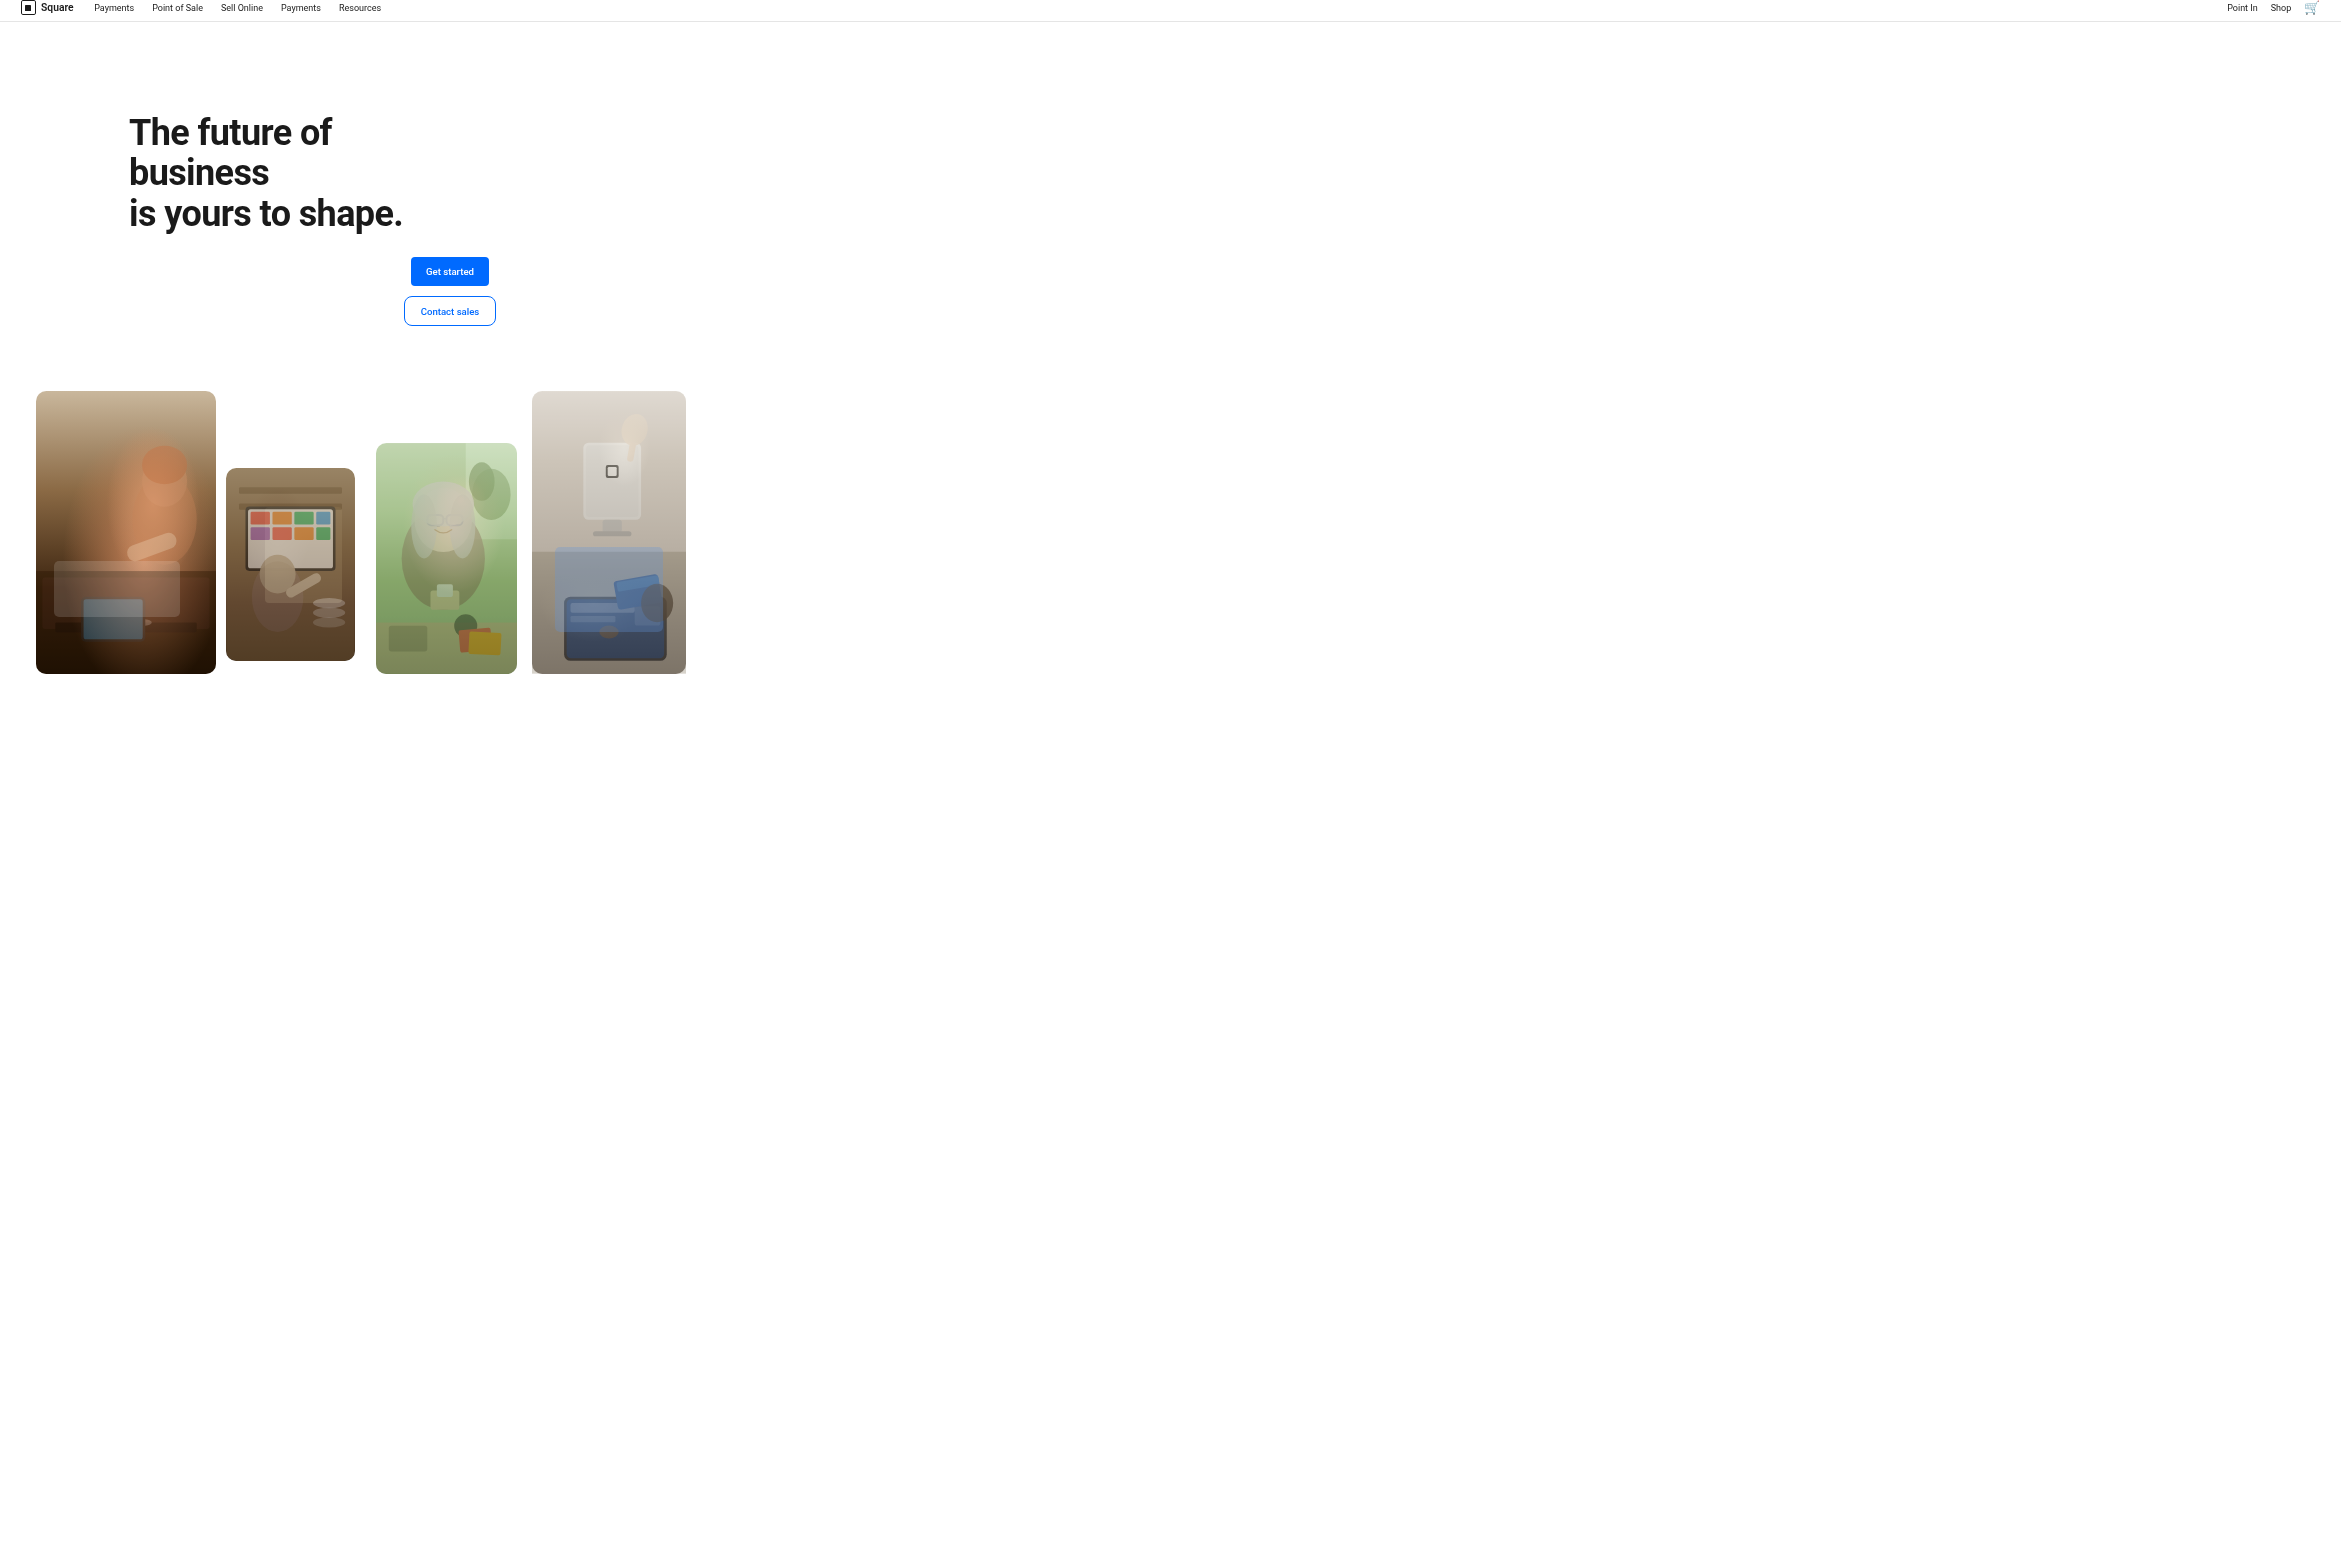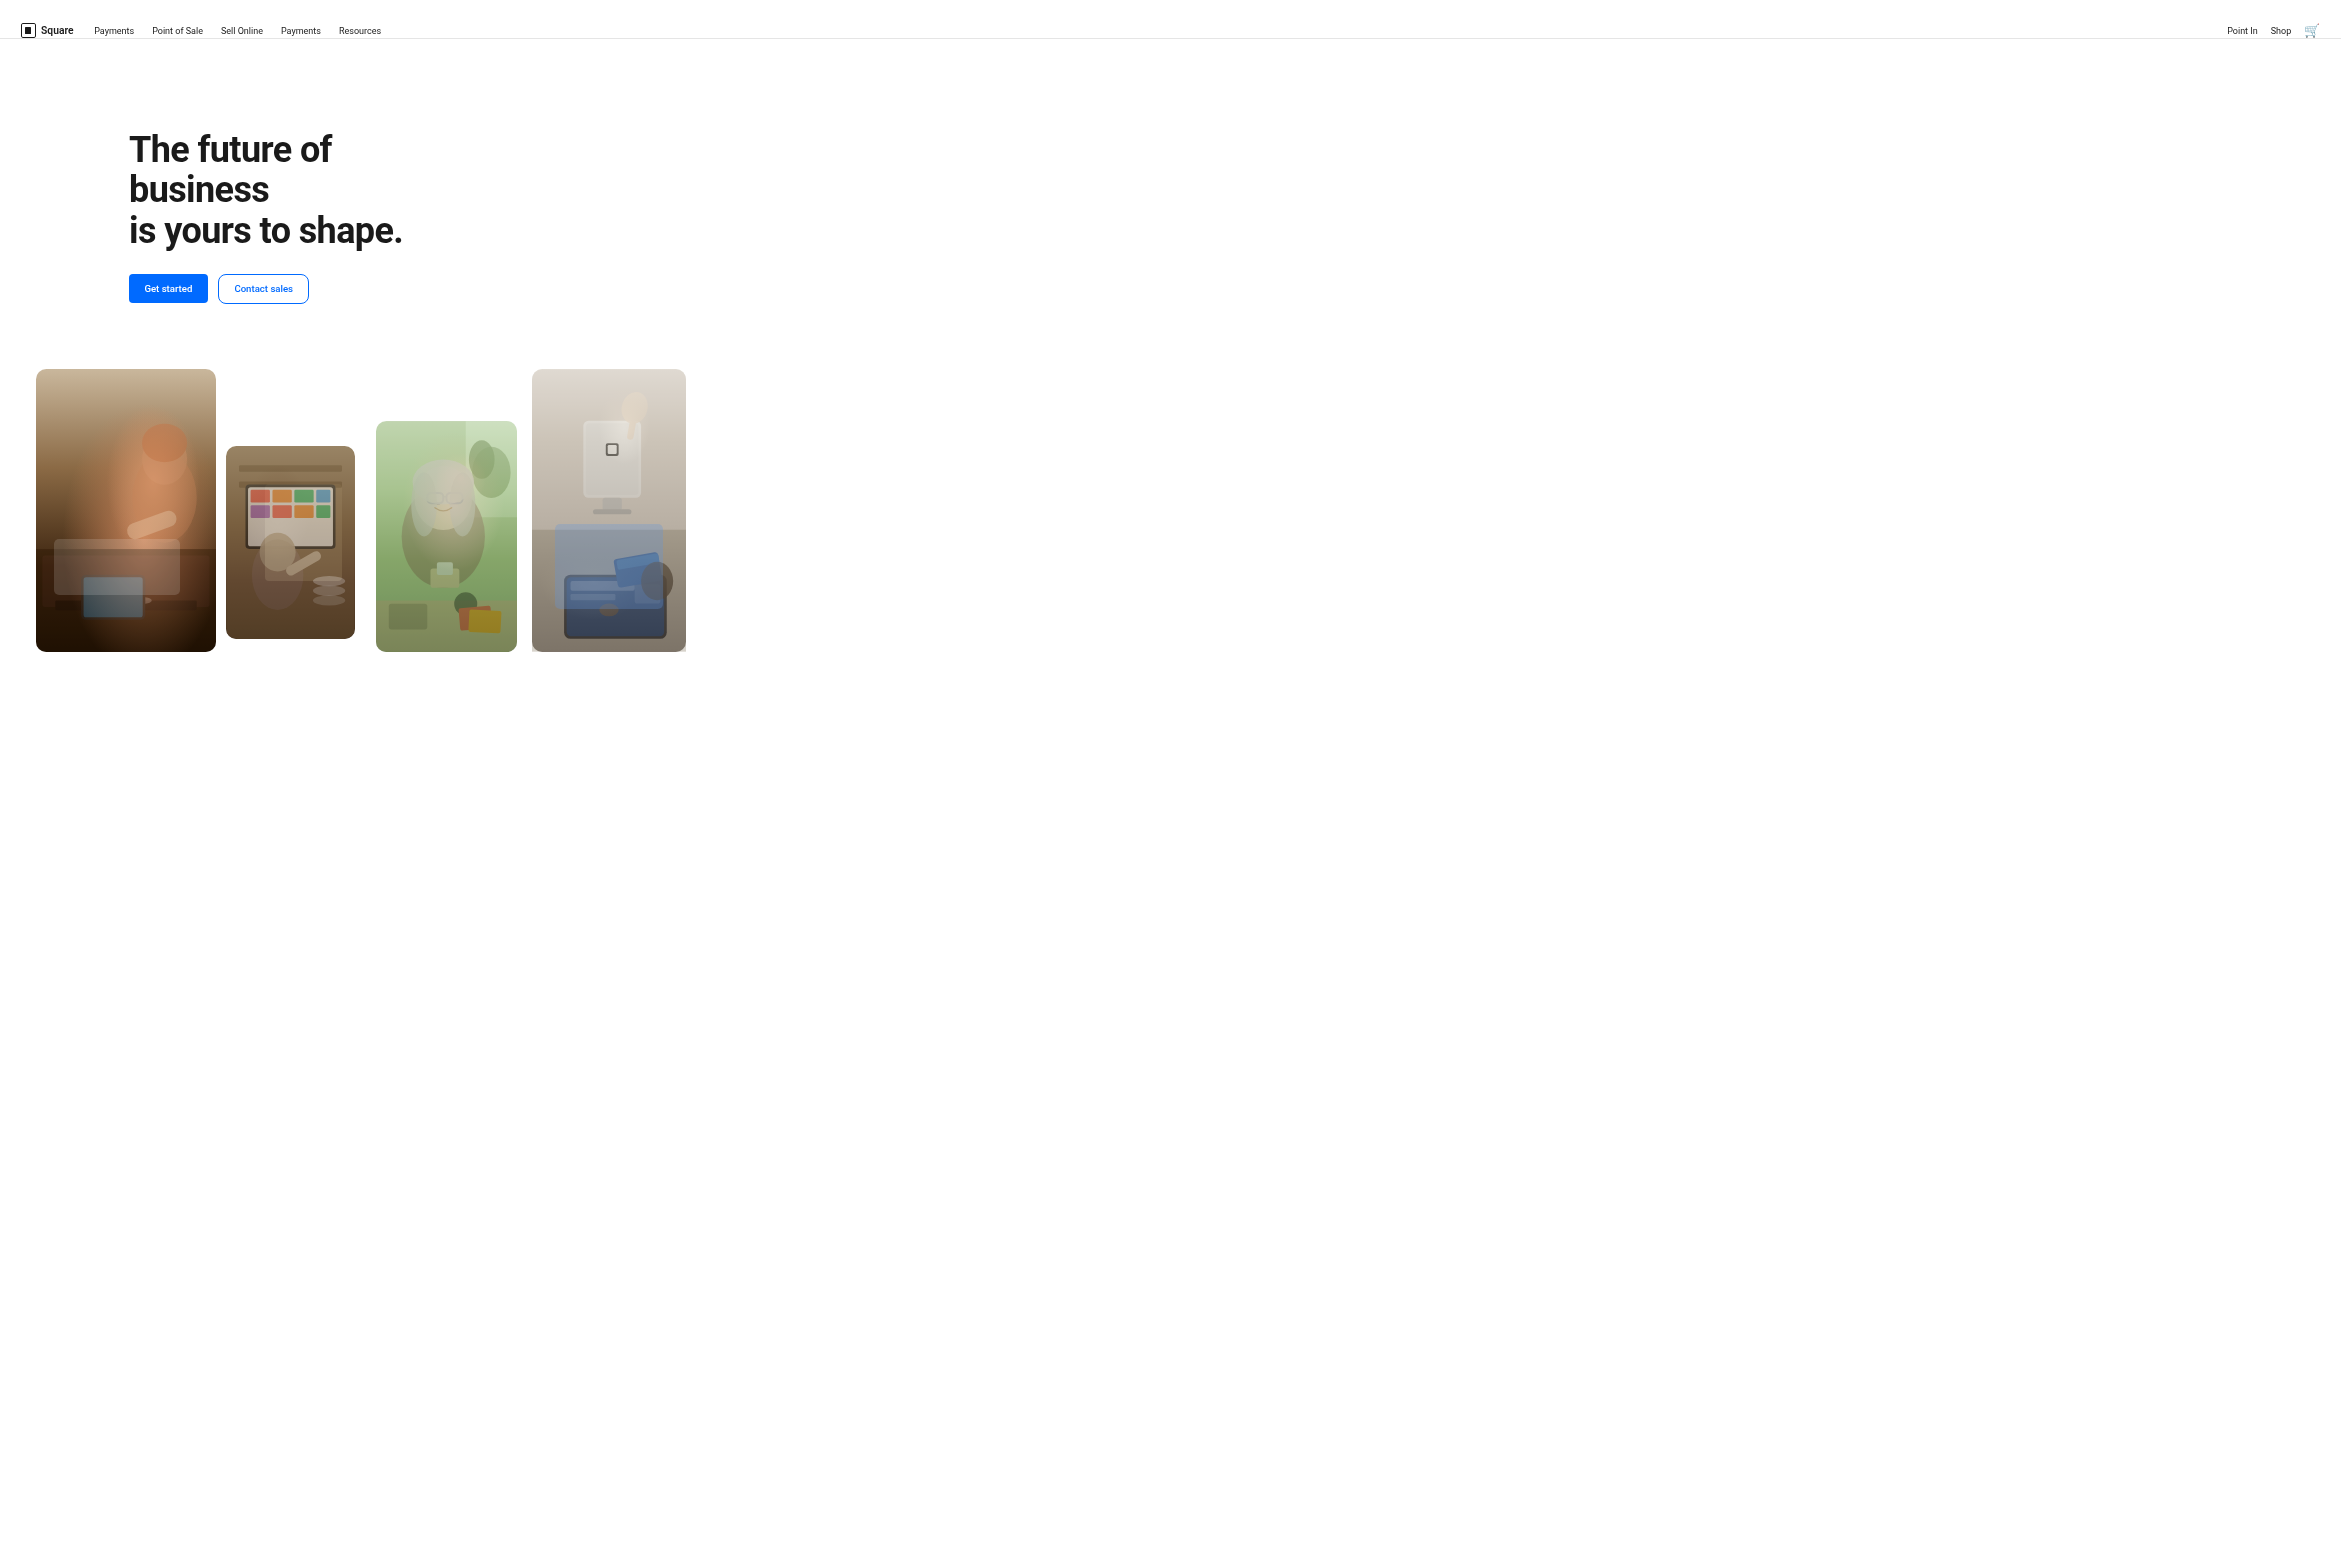--- a/index.html
+++ b/index.html
@@ -11,24 +11,24 @@
     body {
       font-family: -apple-system, BlinkMacSystemFont, 'Segoe UI', Roboto, Helvetica, Arial, sans-serif;
       background: #fff;
       color: #1a1a1a;
       overflow-x: hidden;
     }
 
     
     .navbar {
       display: flex;
-      align-items: flex-end;
+      align-items: flex-start;
       justify-content: space-between;
       padding: 0 20.6px;
-      height: 39px;
+      height: 22px;
       border-bottom: 0.6px solid #e5e5e5;
       background: #fff;
       position: sticky;
       top: 0;
       z-index: 100;
     }
 
     .navbar-left {
       display: flex;
       align-items: center;
@@ -107,20 +107,21 @@
       max-width: 334px;
       margin-bottom: 23px;
       letter-spacing: -0.6px;
       margin-top: 40px;
     }
 
     .hero-buttons {
       display: flex;
       gap: 10.3px;
       align-items: center;
+      flex-direction: column;
     }
 
     .btn-primary {
       background: #006aff;
       color: #fff;
       border: none;
       border-radius: 3.9px;
       padding: 9px 15.4px;
       font-size: 9.6px;
       font-weight: 500;

